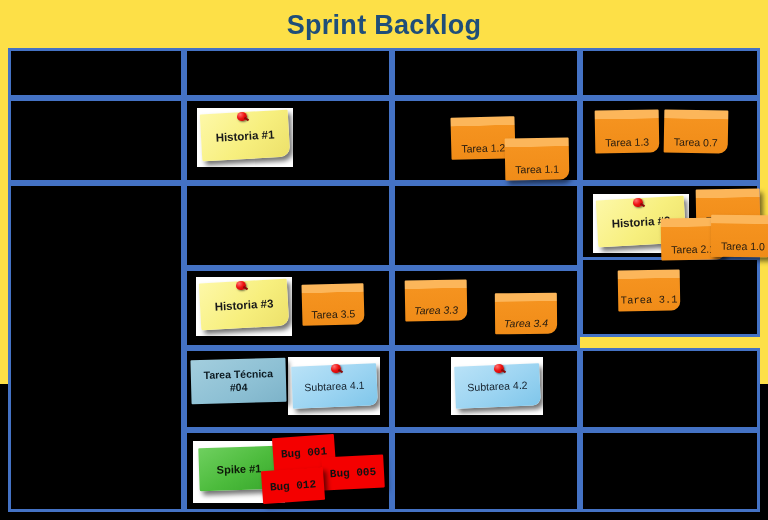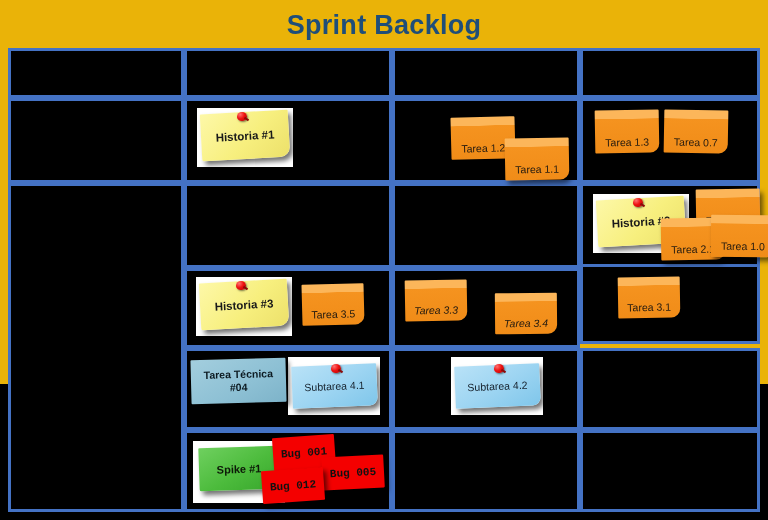--- a/index.html
+++ b/index.html
@@ -8,21 +8,21 @@
     width: 768px; height: 520px;
     background: #000000;
     font-family: "Liberation Sans", sans-serif;
     overflow: hidden;
   }
 
   #board {
     position: relative;
     width: 768px;
     height: 384px;
-    background: #eab308;
+    background: #fde047;
   }
 
   
   #title {
     position: absolute;
     top: 8px; left: 0; right: 0;
     text-align: center;
     font-size: 27px;
     font-weight: bold;
     color: #1F4E79;
@@ -224,21 +224,21 @@
 
     <div class="cell" style="left:384px; top:220px; width:188px; height:80px;font-style:italic;">
       <div class="note note-task" style="left:10px; top:9px; width:62px; height:41px; transform:rotate(-1deg);">
         <span>Tarea 3.3</span>
       </div>
       <div class="note note-task" style="left:100px; top:22px; width:62px; height:41px; transform:rotate(-0.5deg);text-align:center;">
         <span>Tarea 3.4</span>
       </div>
     </div>
 
-    <div class="cell" style="left:572px; top:216px; width:180px; height:80px;">
+    <div class="cell" style="left:572px; top:209px; width:180px; height:80px;font-family:Liberation Mono, monospace;">
       <div class="note note-task" style="left:35px; top:10px; width:62px; height:41px; transform:rotate(-1deg);">
         <span>Tarea 3.1</span>
       </div>
     </div>
 
     <div class="cell" style="left:176px; top:300px; width:208px; height:82px;">
       <div class="note note-tech" style="left:4px; top:8px; width:95px; height:44px; transform:rotate(-1.5deg); flex-direction:column;">
         <span>Tarea Técnica</span>
         <span>#04</span>
       </div>

